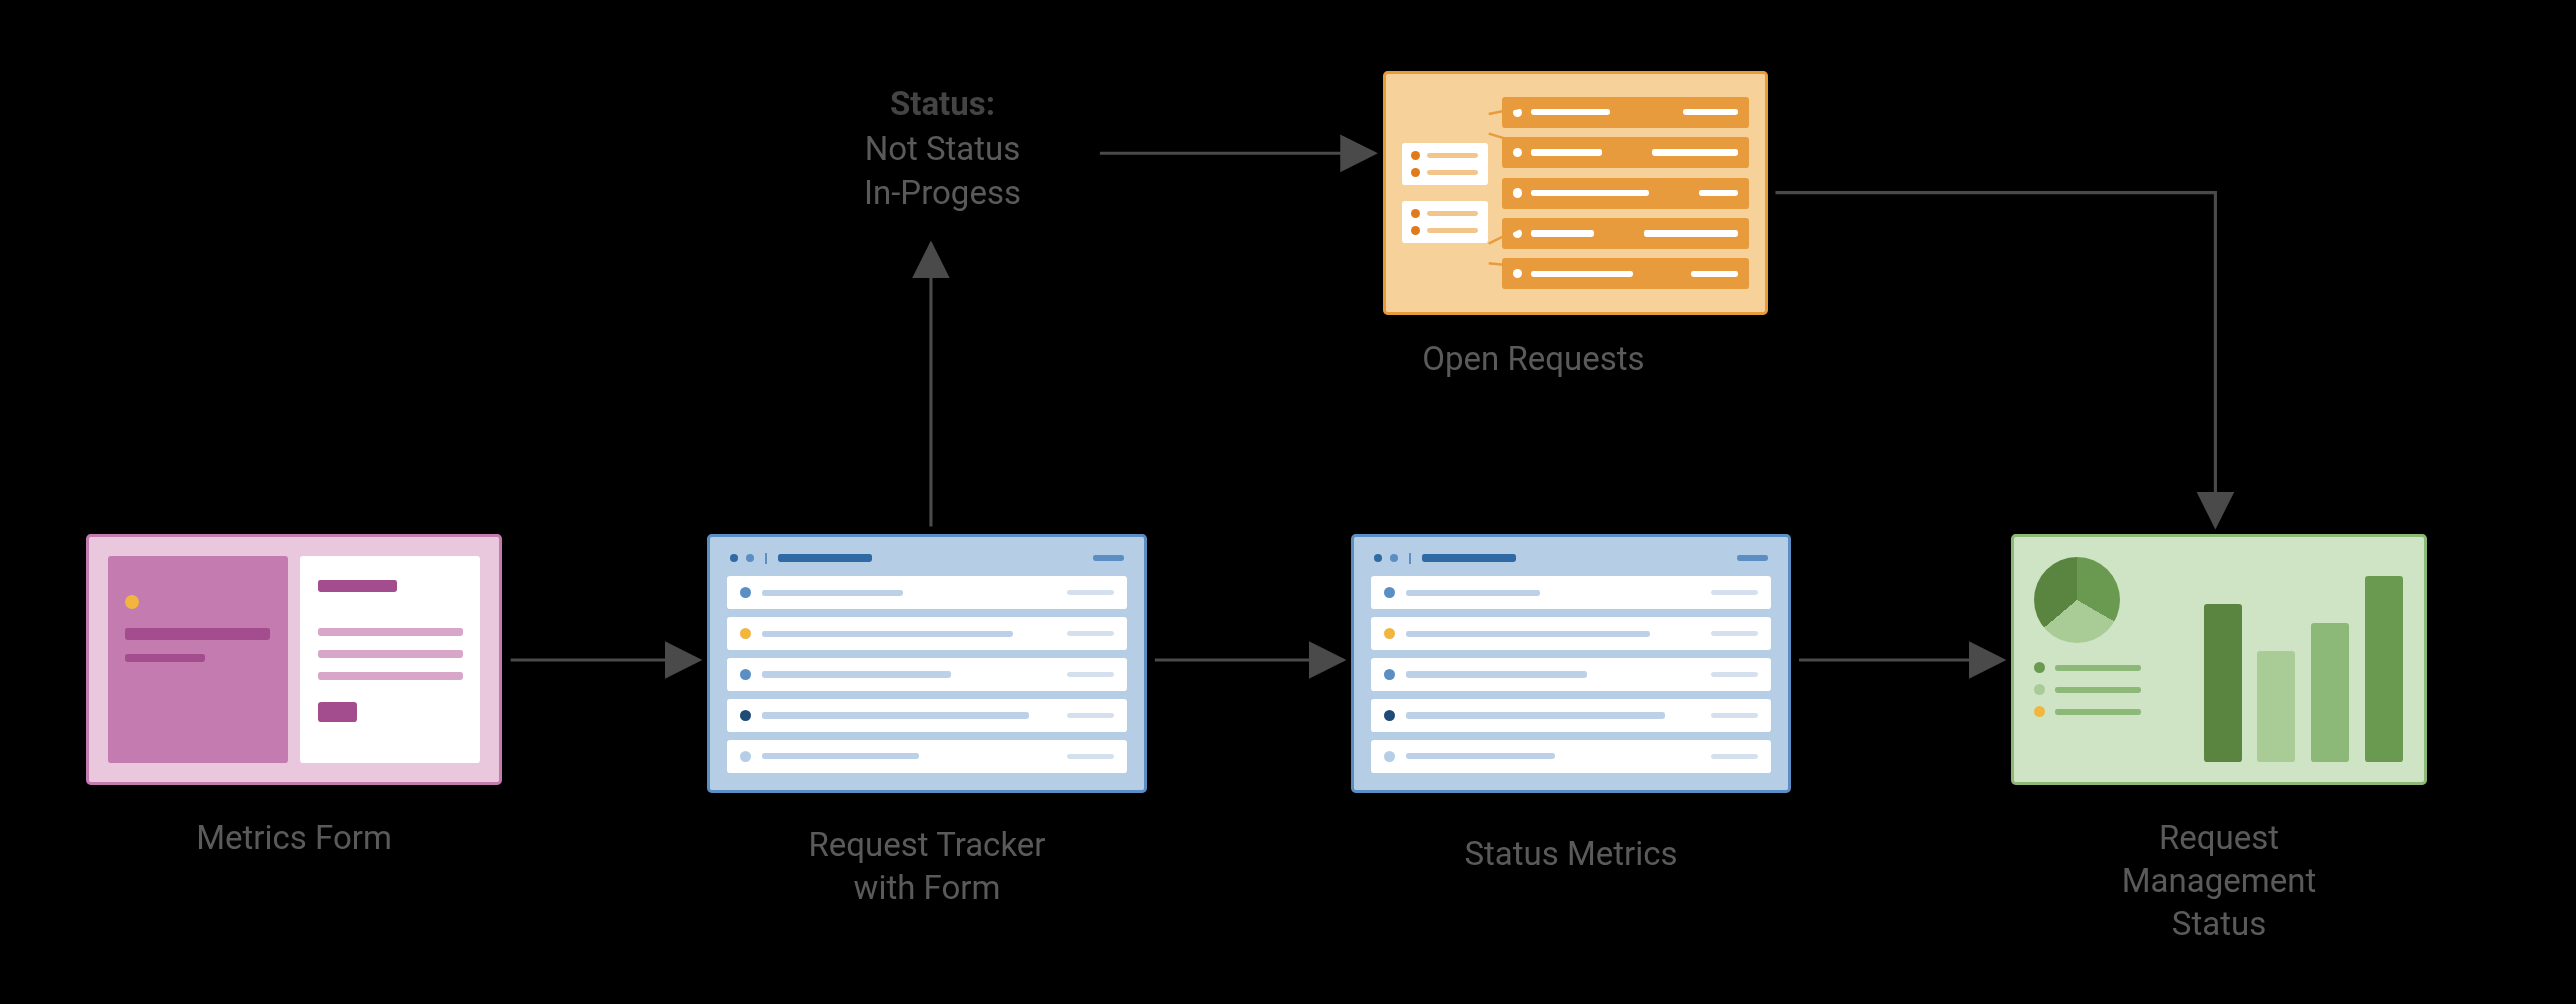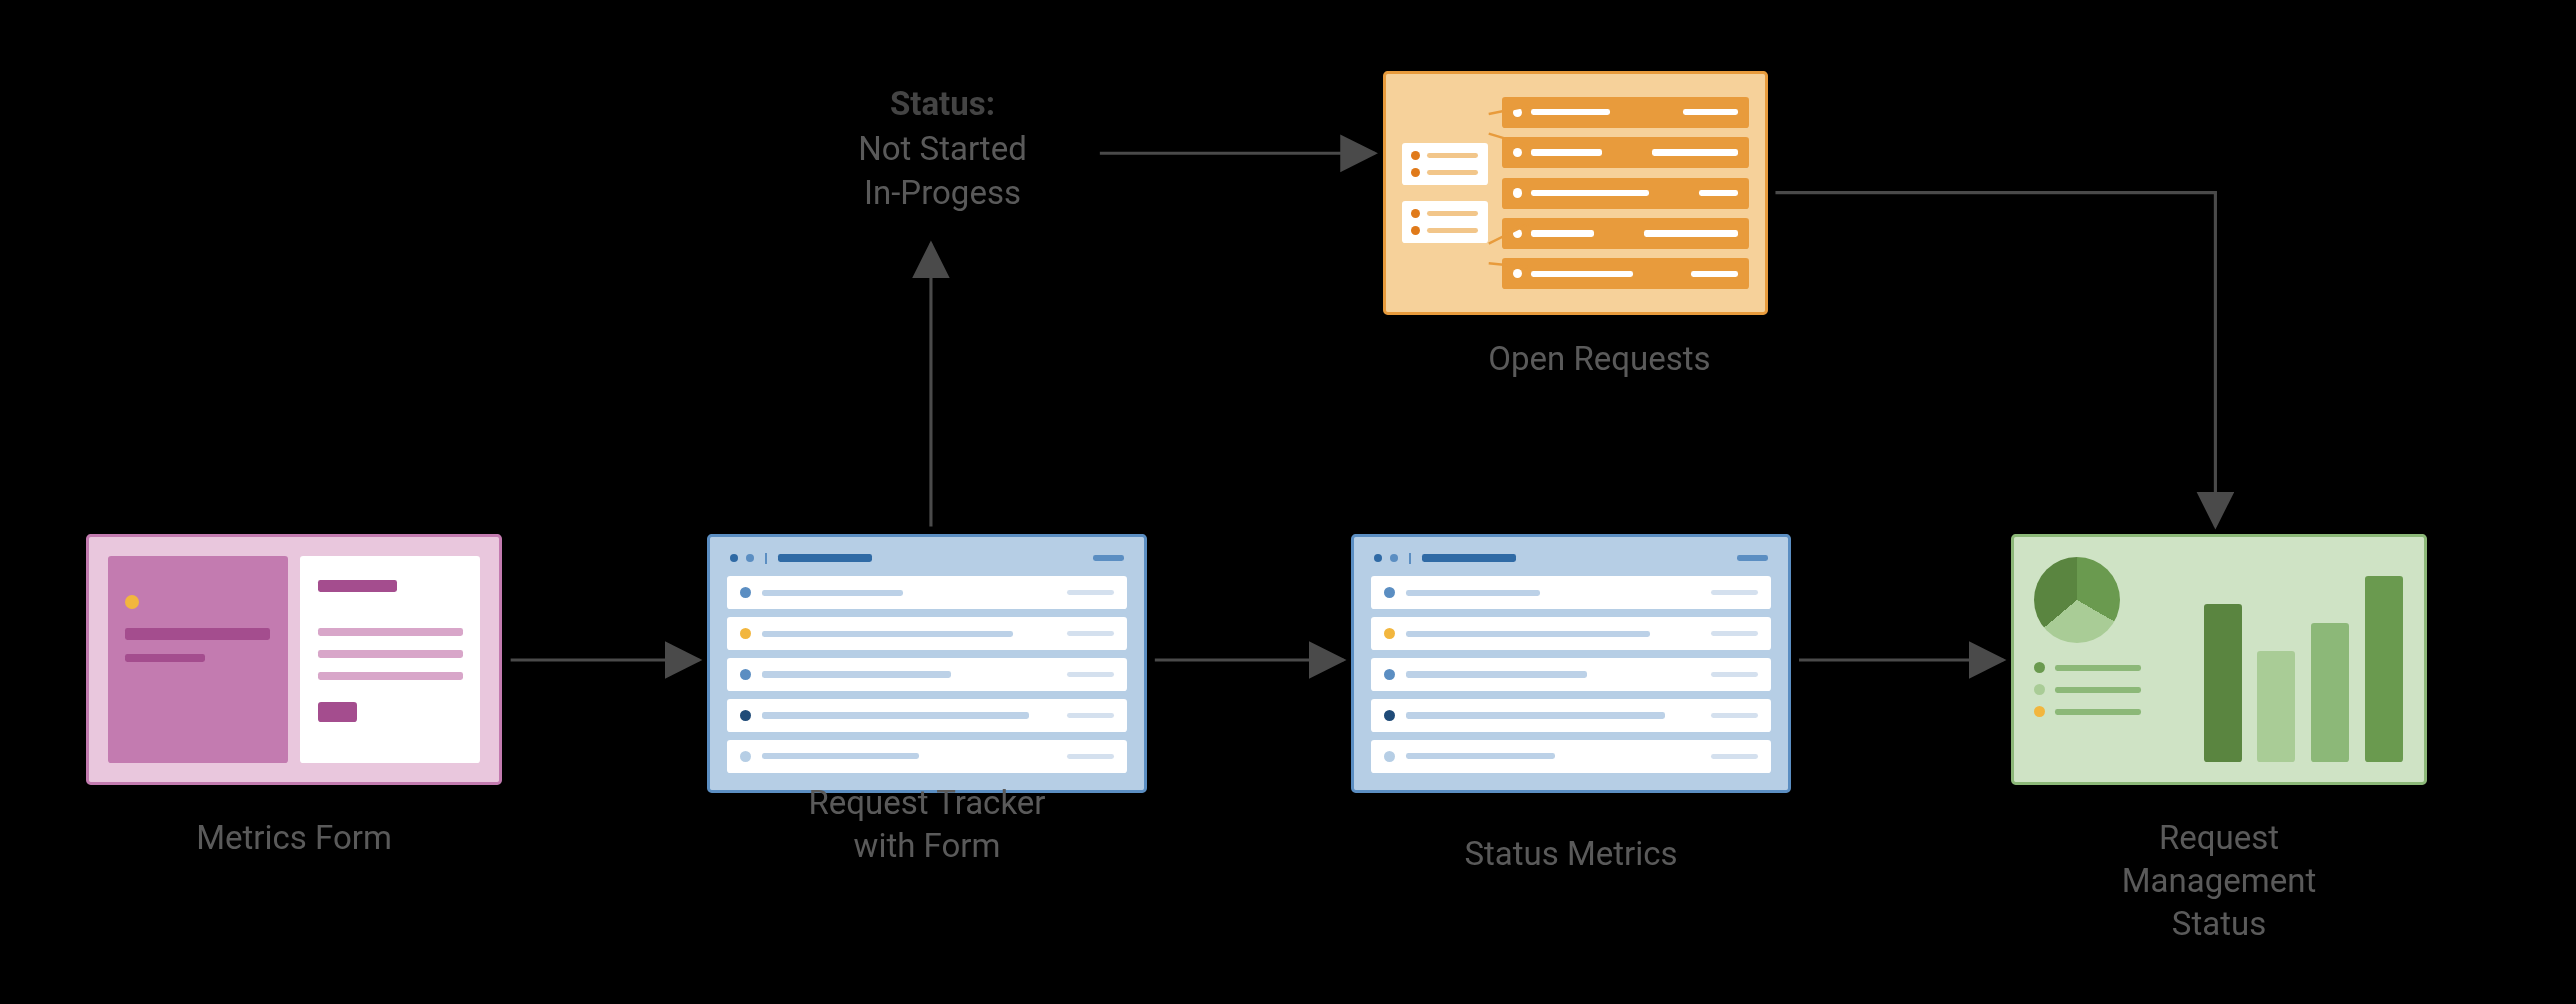--- a/index.html
+++ b/index.html
@@ -185,21 +185,21 @@
       <span class="flex1"></span>
       <span class="rsmall"></span>
     </div>
     <div class="list-row">
       <span class="rdot" style="background:#b6cee5"></span>
       <span class="rbar" style="width:157px"></span>
       <span class="flex1"></span>
       <span class="rsmall"></span>
     </div>
   </div>
-<div class="label" style="left:707px; top:782px; width:440px; white-space:pre-line;">Request Tracker
+<div class="label" style="left:707px; top:824px; width:440px; white-space:pre-line;">Request Tracker
 with Form</div>
 
 <div class="card card-list" id="metrics-card" style="left:1351px; top:534px; width:440px; height:259px;">
   <div class="list-header">
     <span class="d1"></span>
     <span class="d2"></span>
     <span class="sep"></span>
     <span class="hbar"></span>
     <span class="spacer"></span>
     <span class="hsmall"></span>
@@ -286,25 +286,25 @@
     <span class="orb" style="width:94px"></span>
       </div>
       <div class="open-row">
     <span class="ord"></span>
     <span class="orb" style="width:102px"></span>
     <span style="flex:1"></span>
     <span class="orb" style="width:47px"></span>
       </div>
     </div>
 </div>
-<div class="label" style="left:1407px; top:338px; width:385px;">Open Requests</div>
+<div class="label" style="left:1341px; top:338px; width:385px;">Open Requests</div>
 
 <div class="status-text" style="left:801px; top:82px; width:283px;">
   <span class="bold">Status:</span><br>
-  <span>Not Started</span><br>
+  <span>Not Status</span><br>
   <span>In-Progess</span>
 </div>
 
 <div class="card card-status" style="left:2011px; top:534px; width:416px; height:251px;">
   <div class="status-left">
     <div class="pie"></div>
     <div class="legend" id="legend">
         <div class="legend-row">
           <span class="ld" style="background:#6a9a4f"></span>
                  <span class="lb"></span>

